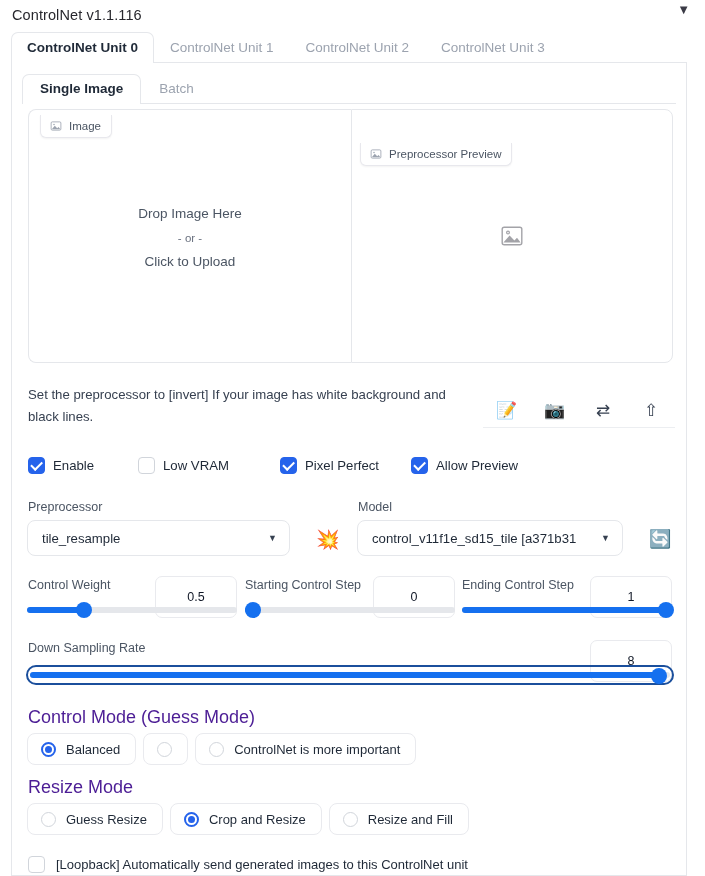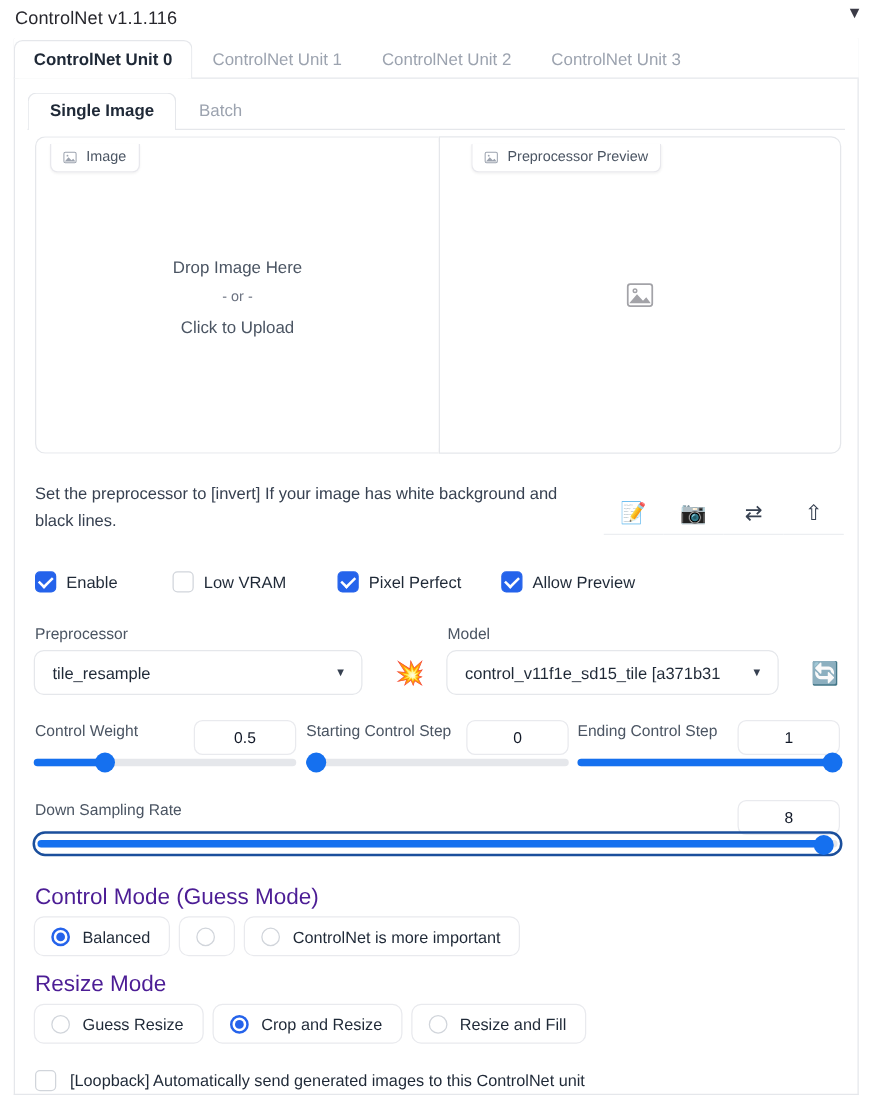--- a/index.html
+++ b/index.html
@@ -109,21 +109,21 @@
     position: absolute; left: 11px; top: 5px;
     display: flex; align-items: center; gap: 7px;
     background: #fff;
     border: 1px solid #e8e8ed;
     border-top: none;
     border-radius: 0 0 6px 6px;
     padding: 5px 10px 5px 9px;
     font-size: 11.5px; color: #4b5563;
     box-shadow: 0 1px 2px rgba(0,0,0,.05);
   }
-  .box-chip.wide { left: 25px; }
+  .box-chip.wide { left: 8px; margin-top: 28px; }
   .mini-ico { display:block; width: 12px; height: 12px; }
   .drop-text {
     position: absolute; left: 0; right: 0; top: 92px;
     text-align: center;
     color: #4b5563;
     font-size: 13.5px;
     line-height: 24px;
   }
   .drop-text .or { font-size: 11.5px; color: #6b7280; }
   .ph-ico {
@@ -199,21 +199,21 @@
   #model-select { position:absolute; left:357px; top:520px; width:266px; }
   #model-select .val { max-width: 212px; }
   #refresh-btn {
     position:absolute; left:643px; top:525px;
     width:26px; height:26px; font-size:18px; line-height:26px;
     text-align:center; cursor:pointer; background:none; border:none;
   }
 
   
   .num-box {
-    height: 28px; border: 1px solid #e9eaee; border-radius: 7px;
+    height: 42px; border: 1px solid #e9eaee; border-radius: 7px;
     background: #fff; display: flex; align-items: center;
     justify-content: center; font-size: 12.5px; color: #111827;
   }
   .slider { position: absolute; height: 16px; }
   .track {
     position: absolute; left: 0; right: 0; top: 5px;
     height: 6px; border-radius: 3px; background: #e5e7eb;
   }
   .fill {
     position: absolute; left: 0; top: 5px;
@@ -345,21 +345,21 @@
     <button class="tool-btn">📷</button>
     <button class="tool-btn">⇄</button>
     <button class="tool-btn">⇧</button>
   </div>
 
   <div class="check-row">
     <label class="chk-wrap" style="width:110px">
       <span class="chk on"></span>
       <span class="chk-label">Enable</span>
     </label>
-    <label class="chk-wrap" style="width:132px">
+    <label class="chk-wrap" style="width:142px">
       <span class="chk"></span>
       <span class="chk-label">Low VRAM</span>
     </label>
     <label class="chk-wrap" style="width:131px">
       <span class="chk on"></span>
       <span class="chk-label">Pixel Perfect</span>
     </label>
     <label class="chk-wrap">
       <span class="chk on"></span>
       <span class="chk-label">Allow Preview</span>

